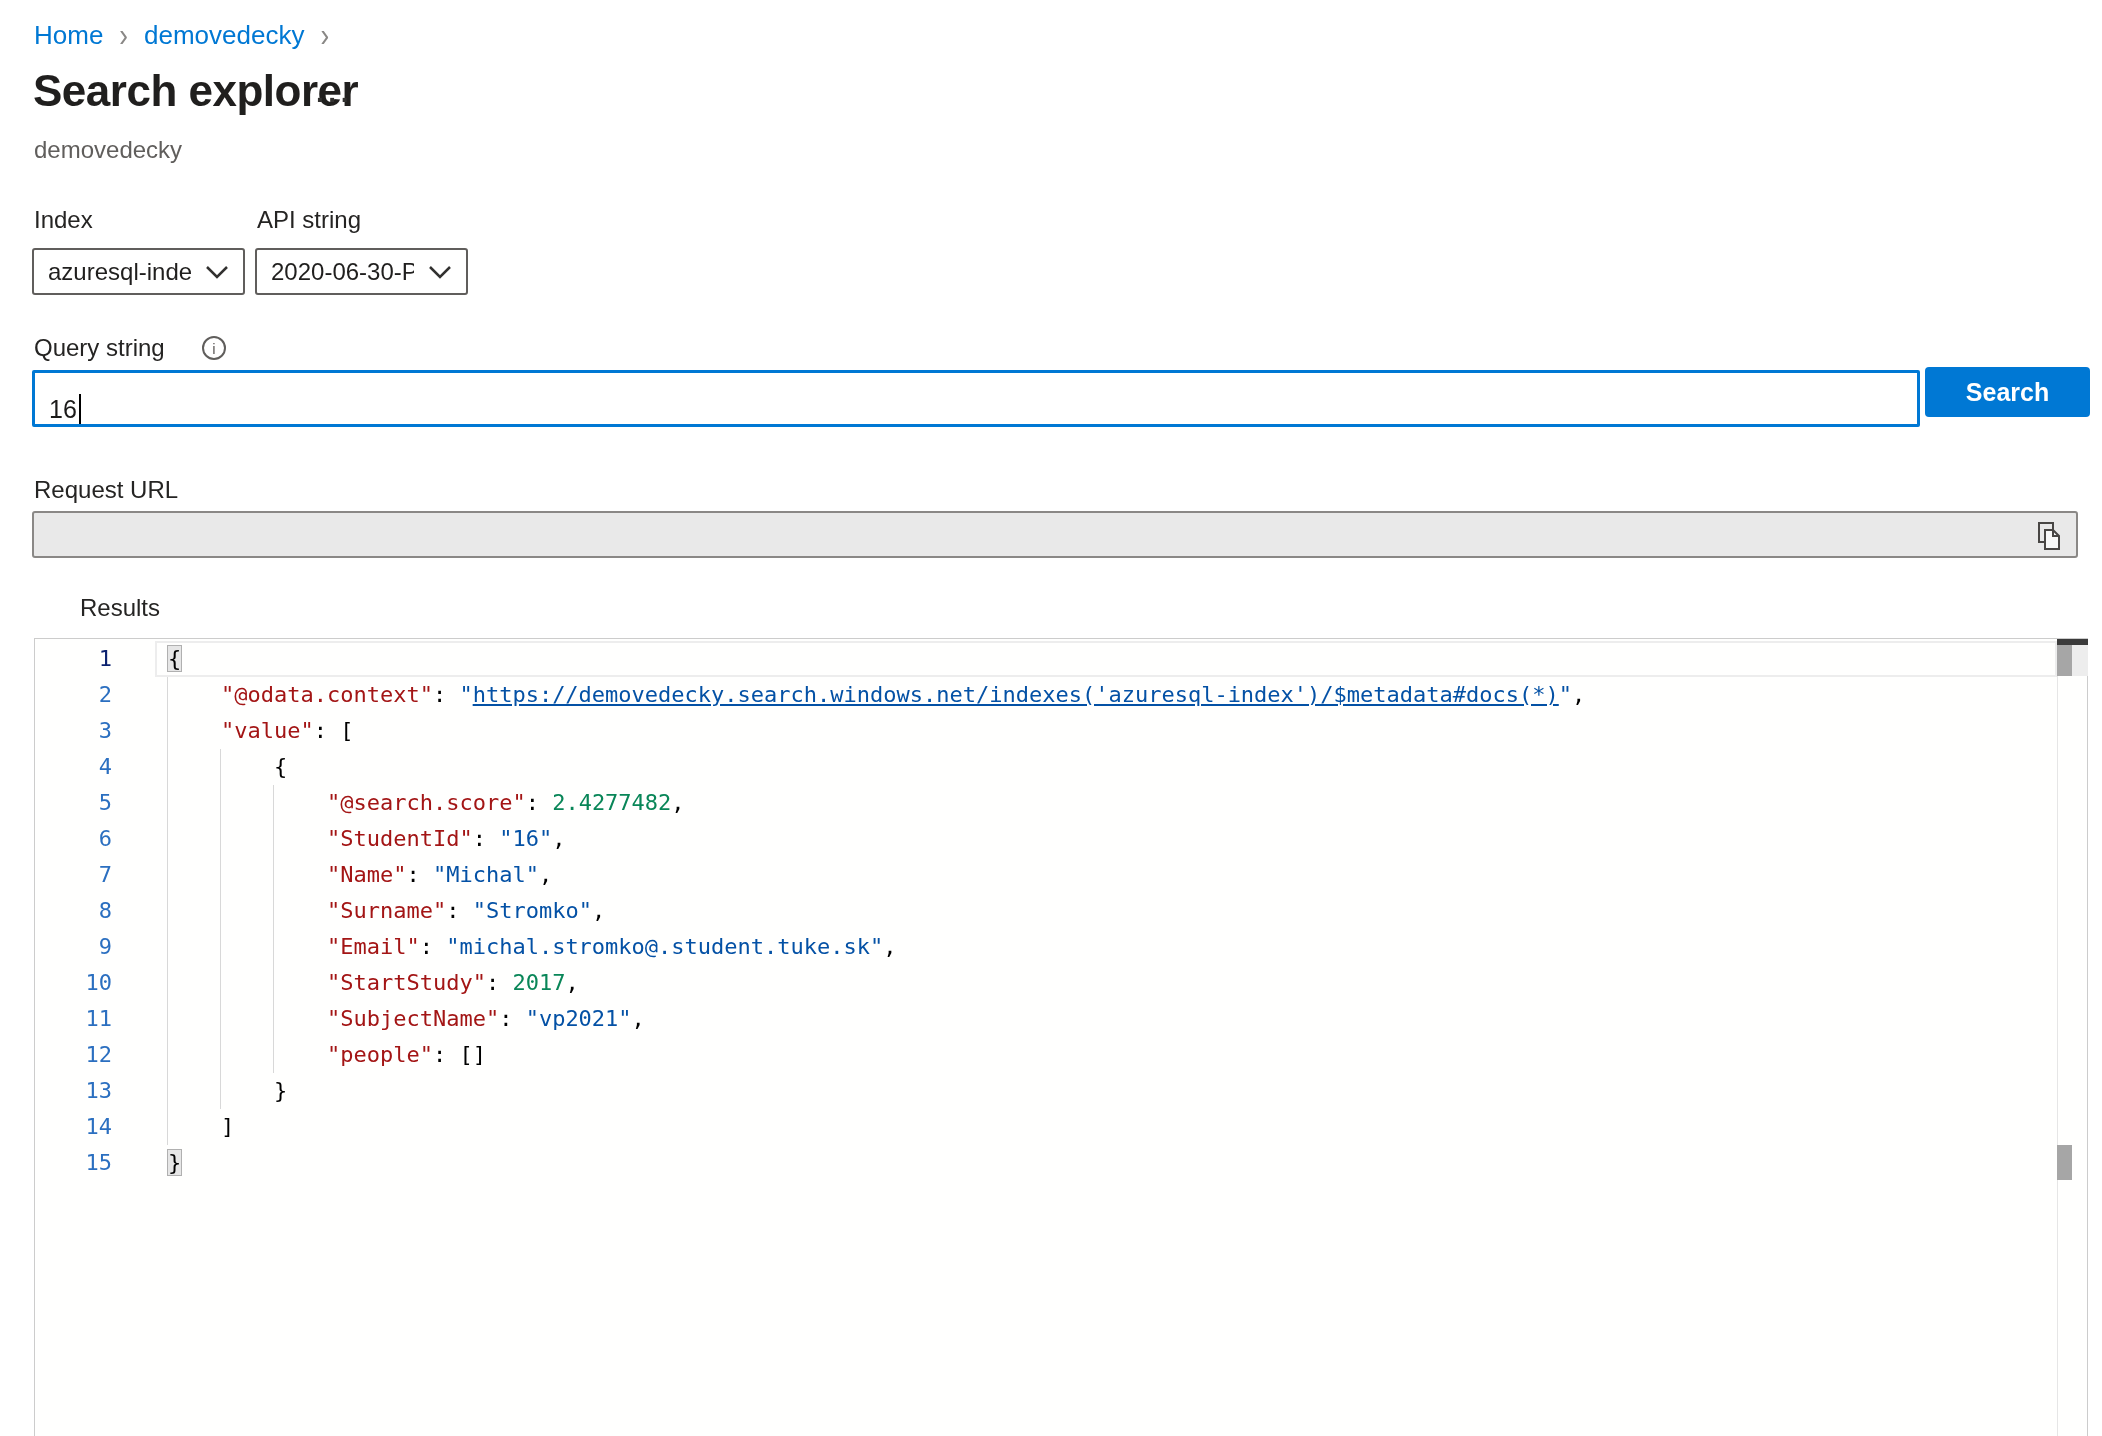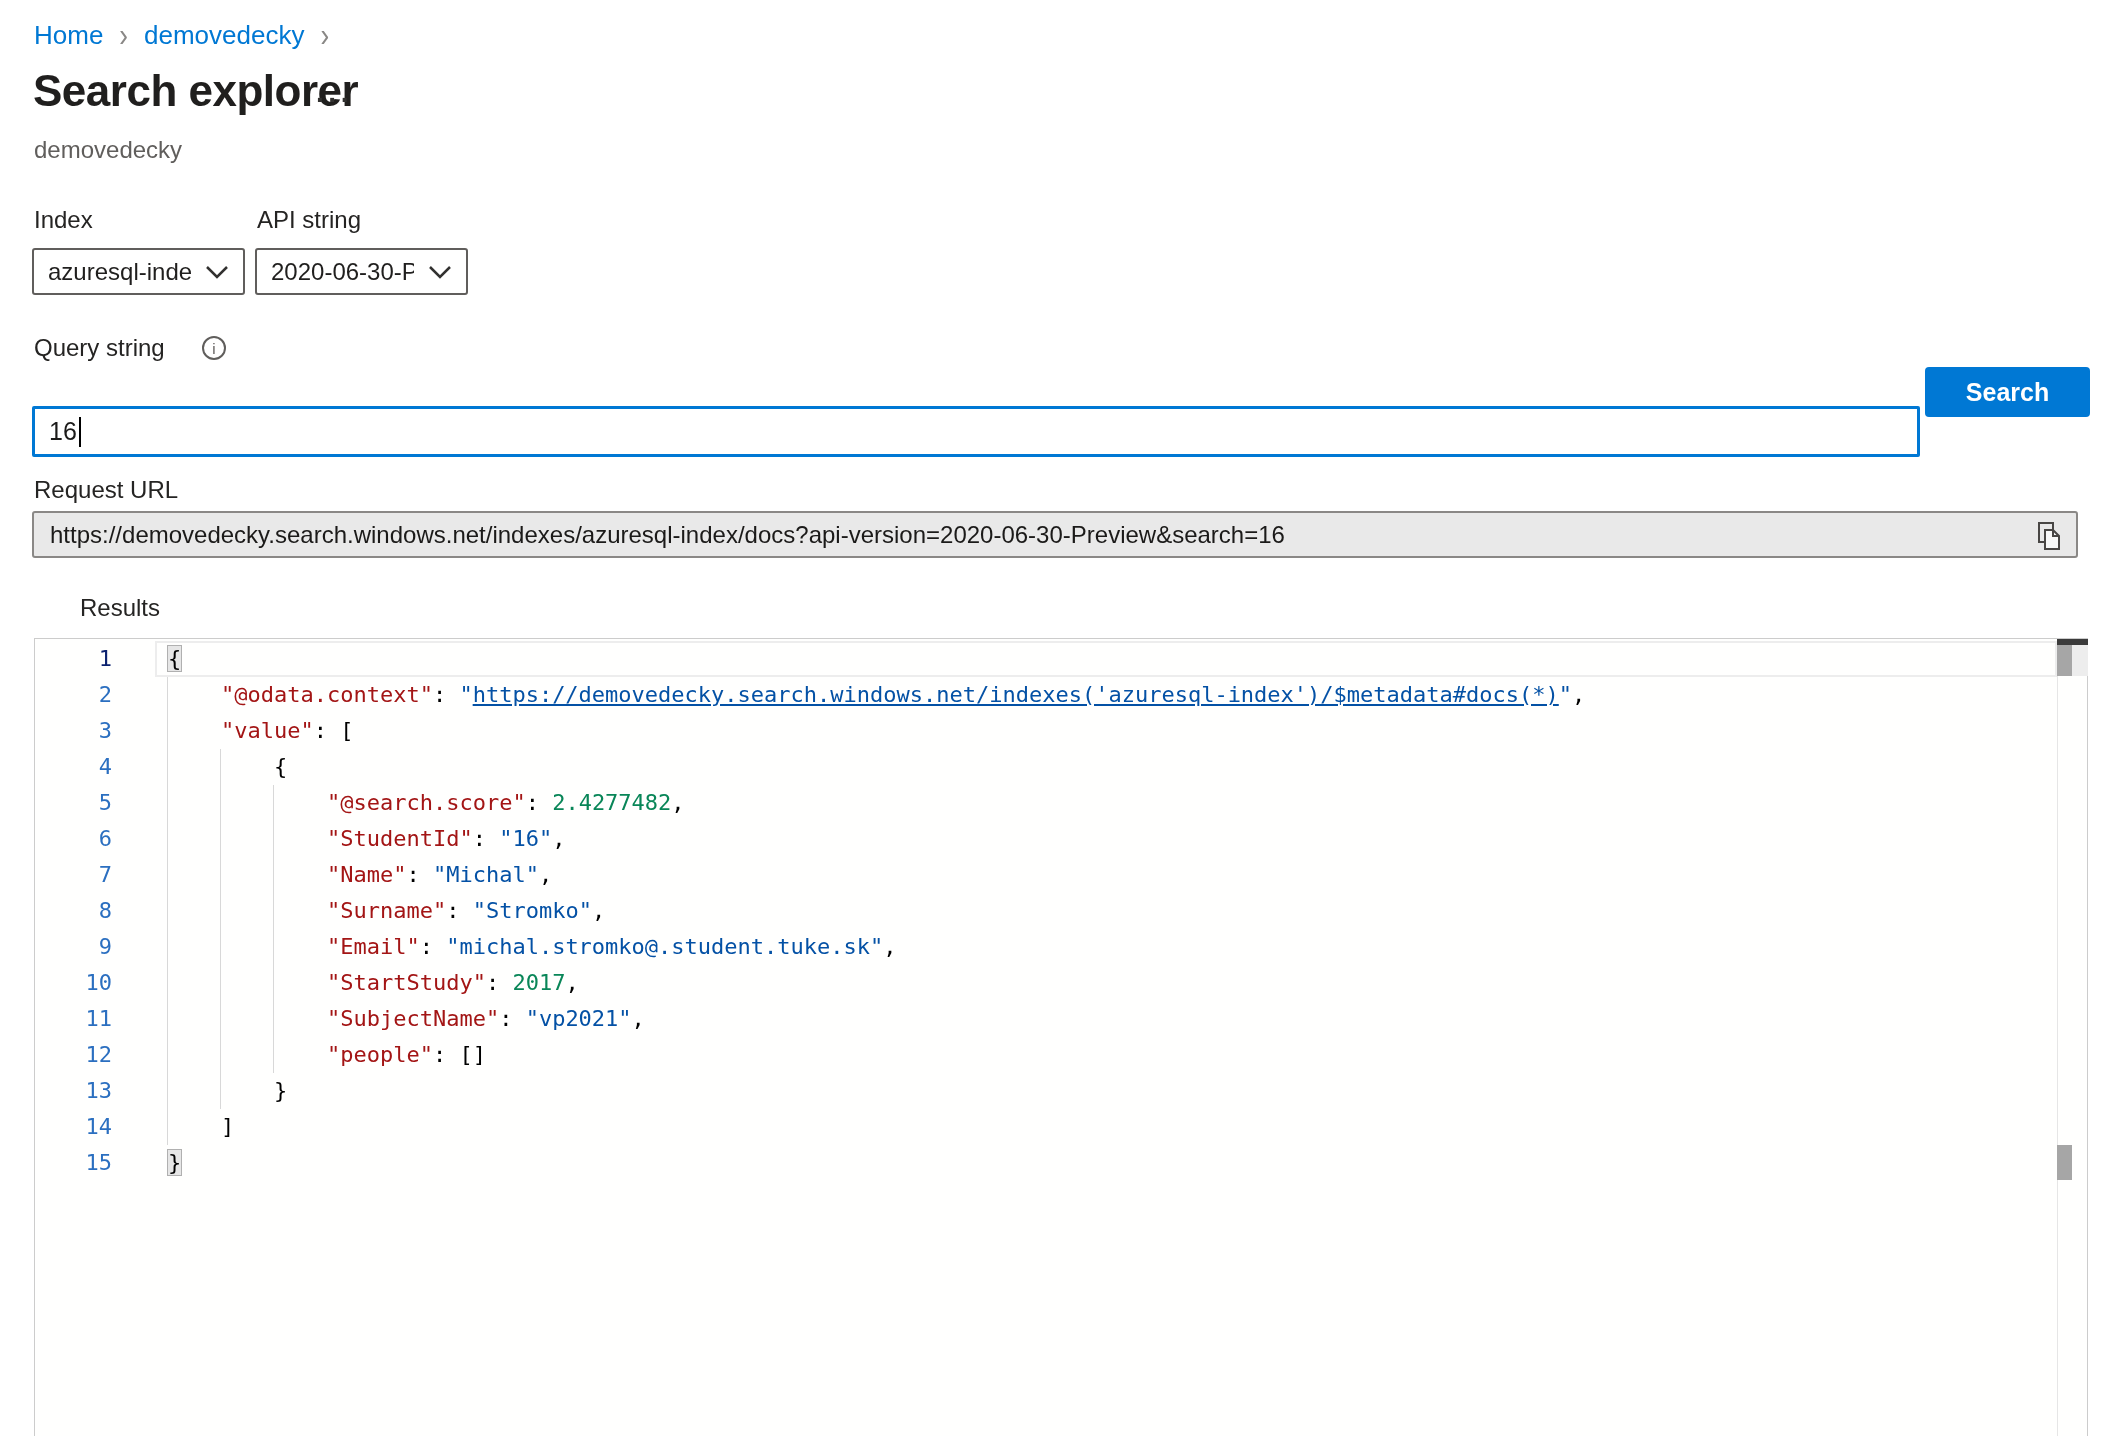--- a/index.html
+++ b/index.html
@@ -20,22 +20,22 @@
   
   .fld-label { font-size:24px; color:#252423; }
 
   
   .dropdown { top:248px; height:47px; border:2px solid #605e5c; border-radius:3px; background:#fff;
     display:flex; align-items:center; padding:0 14px; font-size:24px; color:#201f1e; cursor:pointer; }
   .dropdown .val { flex:1; white-space:nowrap; overflow:hidden; }
   .chev { flex:none; margin-left:14px; }
 
   
-  .query-input { left:32px; top:370px; width:1888px; height:51px; border:3px solid var(--accent);
-    border-radius:2px; background:#fff; display:flex; align-items:center; padding:0 14px; font-size:25px;margin-top:36px; }
+  .query-input { left:32px; top:370px; width:1888px; height:57px; border:3px solid var(--accent);
+    border-radius:2px; background:#fff; display:flex; align-items:flex-end; padding:0 14px; font-size:25px; }
   .caret { display:inline-block; width:0; height:30px; border-left:2px solid #000; margin-left:2px; }
 
   .search-btn { left:1925px; top:367px; width:165px; height:50px; background:var(--accent); color:#fff;
     border:none; border-radius:4px; font-size:25px; font-weight:700; font-family:"Liberation Sans",sans-serif; cursor:pointer; }
 
   
   .info-icon { left:202px; top:336px; width:24px; height:24px; border:2px solid #605e5c; border-radius:50%;
     color:#605e5c; font-size:15px; display:flex; align-items:center; justify-content:center; cursor:default; }
 
   
@@ -102,21 +102,20 @@
 <div class="abs info-icon">i</div>
 
 <div class="abs query-input">
   <span>16</span>
   <span class="caret"></span>
 </div>
 <button class="abs search-btn">Search</button>
 
 <div class="abs fld-label" style="left:34px; top:476px;">Request URL</div>
 <div class="abs url-field">
-  <span class="url-text">https://demovedecky.search.windows.net/indexes/azuresql-index/docs?api-version=2020-06-30-Preview&amp;search=16</span>
   <svg class="copy-icon" width="28" height="32" viewBox="0 0 28 32">
     <rect x="3" y="2" width="14" height="19" fill="#e9e9e9" stroke="#484644" stroke-width="2"></rect>
     <path d="M9 9 H17 L23 15 V28 H9 Z" fill="#f8f8f8" stroke="#484644" stroke-width="2"></path>
     <path d="M17 9 V15 H23" fill="none" stroke="#484644" stroke-width="2"></path>
   </svg>
 </div>
 
 <div class="abs fld-label" style="left:34px; top:594px;margin-left:46px;">Results</div>
 
 <div class="abs editor">

